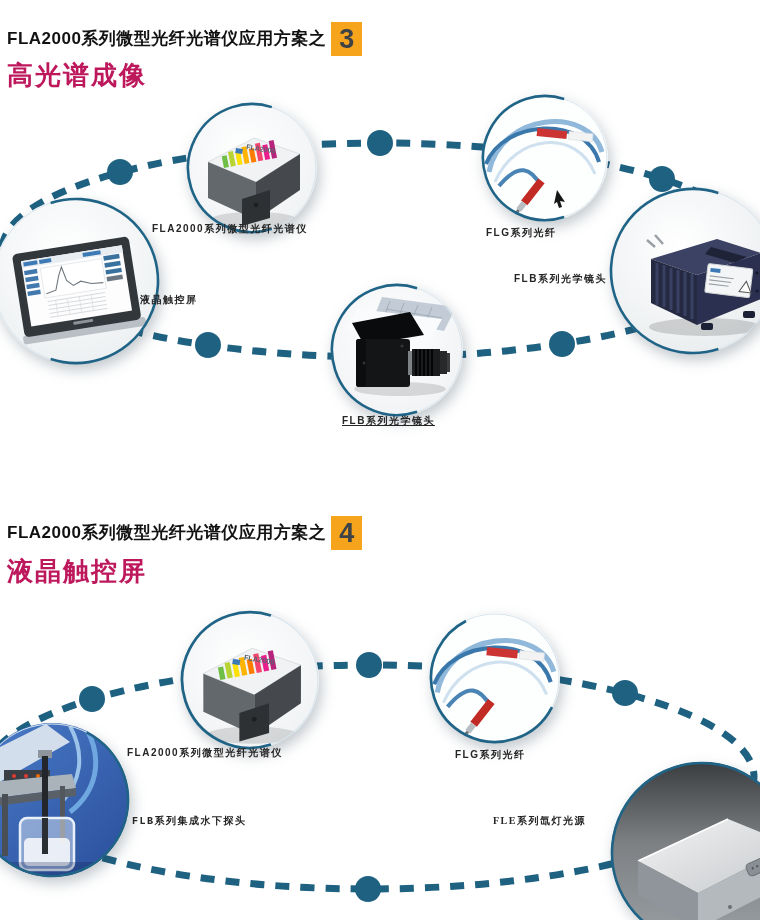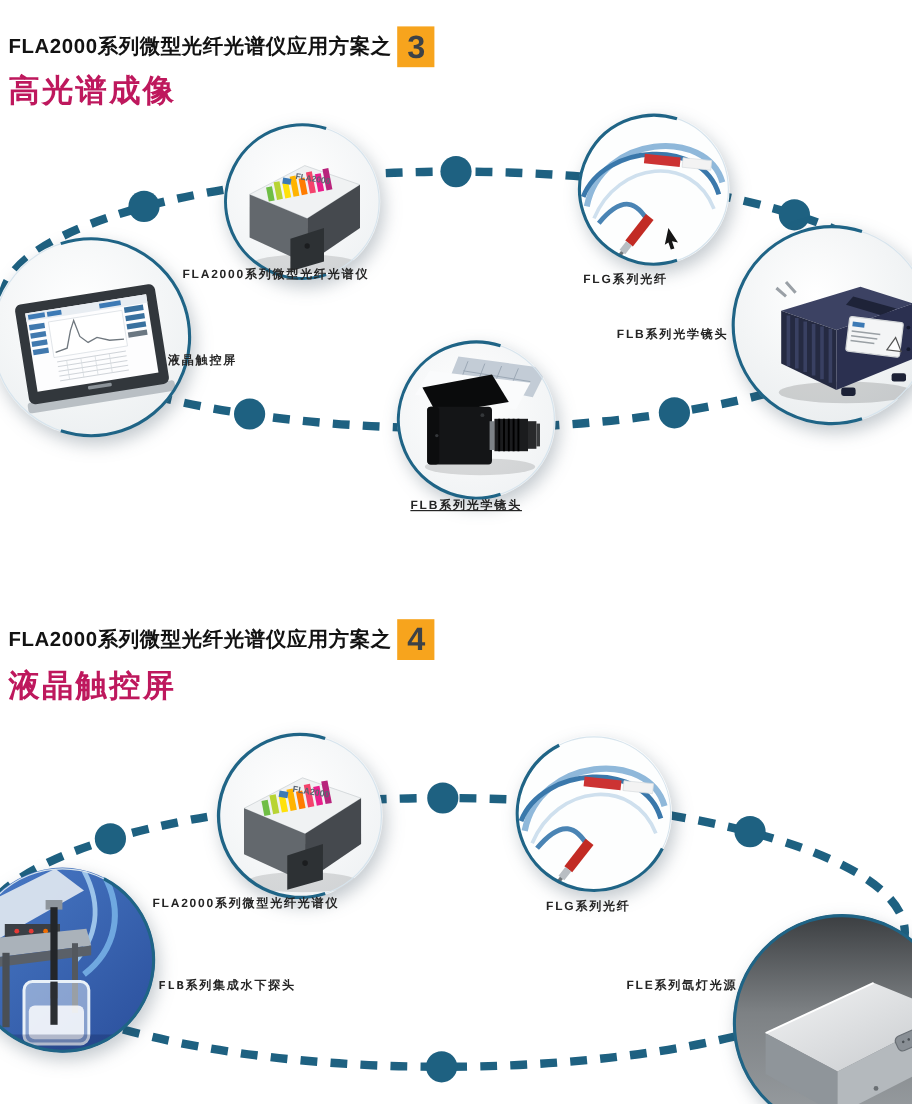--- a/index.html
+++ b/index.html
@@ -375,16 +375,16 @@
           <path d="M0,168 h184 v16 h-184 z" fill="rgba(30,33,36,0.25)"></path>
         </g>
         <circle class="ring-faint" cx="92" cy="92" r="90"></circle>
         <circle class="ring-arc" cx="92" cy="92" r="90" pathLength="100" stroke-dasharray="60 40" transform="rotate(117 92 92)"></circle>
       </svg>
     </div>
 
     <div class="plabel" style="left:127px;top:246px;">FLA2000系列微型光纤光谱仪</div>
     <div class="plabel" style="left:455px;top:248px;">FLG系列光纤</div>
     <div class="plabel" style="left:132px;top:314px;font-family:Liberation Mono, monospace;">FLB系列集成水下探头</div>
-    <div class="plabel" style="left:522px;top:314px;">FLE系列氙灯光源</div>
+    <div class="plabel" style="left:493px;top:314px;font-family:Liberation Serif, serif;">FLE系列氙灯光源</div>
   </div>
 
 </div>
 
 </body></html>

